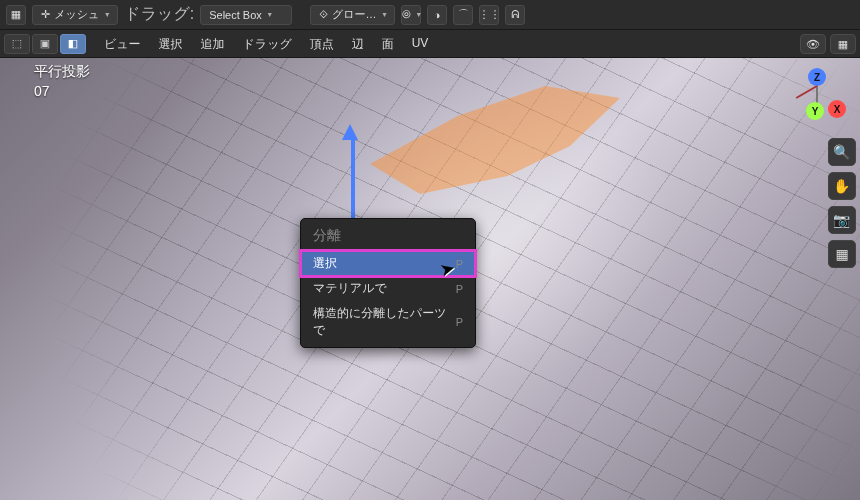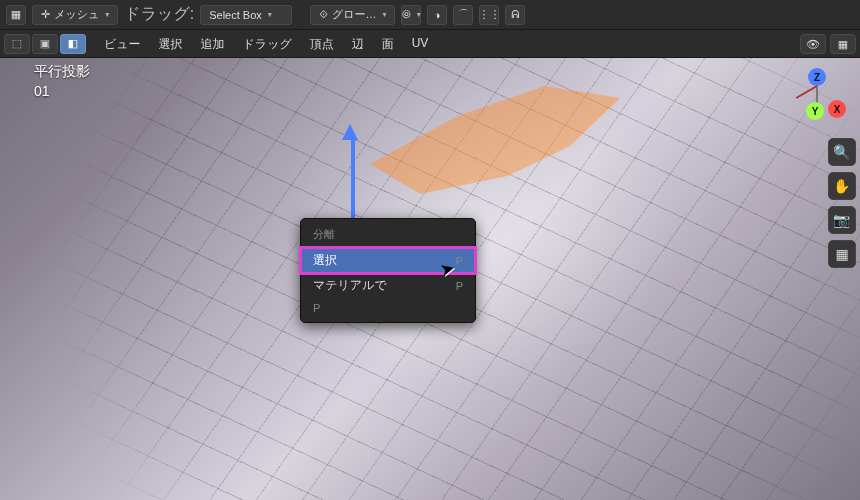--- a/index.html
+++ b/index.html
@@ -125,21 +125,21 @@
   }
 
   
   .context-menu {
     position:absolute; left:300px; top:218px; z-index:20;
     width:176px; background:#2a2a2a; border:1px solid #111;
     border-radius:5px; box-shadow:0 4px 14px rgba(0,0,0,.6);
     padding:4px 0; color:#ddd; font-size:12px;
   }
   .context-menu .title {
-    padding:4px 12px 6px; color:#888; font-size:11px;
+    padding:4px 12px 6px; color:#888; font-size:14px;
   }
   .context-menu .item {
     display:flex; justify-content:space-between; align-items:center;
     padding:4px 12px; cursor:pointer;
   }
   .context-menu .item .shortcut { color:#888; font-size:11px; }
   .context-menu .item.highlight {
     background:#4a6fb5; color:#fff;
     outline:3px solid #e040d0; outline-offset:-1px;
   }
@@ -194,21 +194,21 @@
   <span class="menu-btn">UV</span>
 </div>
 
 <div class="right-top-icons">
   <span class="tool">👁</span>
   <span class="tool">▦</span>
 </div>
 
 <div class="overlay-info">
   <div>平行投影</div>
-  <div>01</div>
+  <div>07</div>
 </div>
 
 <div class="gizmo">
   <div class="ball z">Z</div>
   <div class="ball y">Y</div>
   <div class="ball x">X</div>
 </div>
 
 <div class="right-tools">
   <div style="height:70px"></div>
@@ -227,17 +227,18 @@
   <div class="title">分離</div>
   <div class="item highlight">
     <span>選択</span>
     <span class="shortcut">P</span>
   </div>
   <div class="item">
     <span>マテリアルで</span>
     <span class="shortcut">P</span>
   </div>
   <div class="item">
+    <span>構造的に分離したパーツで</span>
     <span class="shortcut">P</span>
   </div>
 </div>
 
 <div class="cursor-ptr">➤</div>
 
 </body></html>

